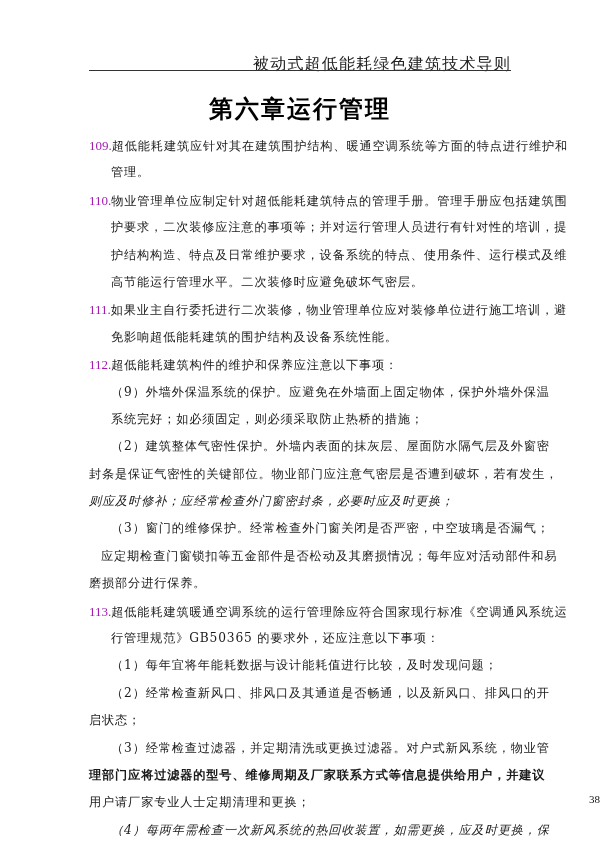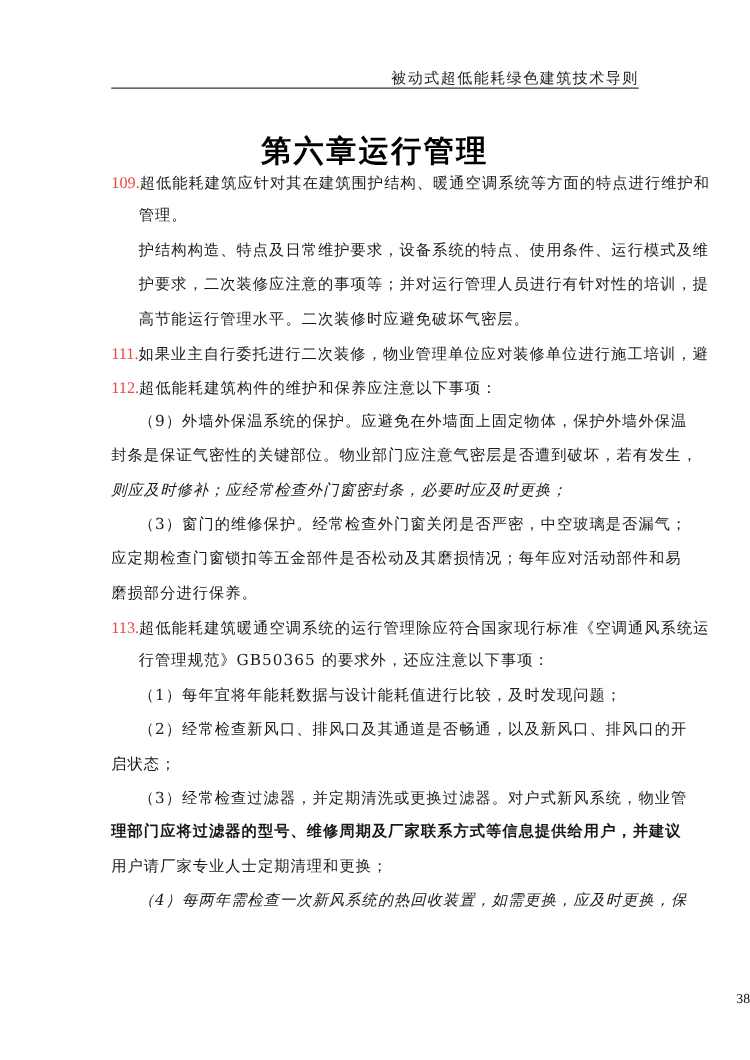--- a/index.html
+++ b/index.html
@@ -1,60 +1,64 @@
 <!DOCTYPE html>
 <html><head>
 <meta charset="utf-8">
 <style>
   html, body { margin: 0; padding: 0; background: #ffffff; }
   body { width: 600px; height: 848px; position: relative; overflow: hidden;
          font-family: "DejaVu Serif", "Liberation Serif", serif; color: #111; }
-  .header-text { position: absolute; right: 89px; top: 54px; font-size: 12px;
+  .header-text { position: absolute; right: 89px; top: 54px; font-size: 16px;
                  letter-spacing: 1.2px; color: #222; }
   .header-rule { position: absolute; left: 89px; right: 89px; top: 70px;
                  height: 0; border-top: 1px solid #333; }
   .chapter-title { position: absolute; left: 0; right: 0; top: 89px; text-align: center;
                    font-size: 24px; font-weight: bold; letter-spacing: 2px;
                    font-family: "DejaVu Sans", "Liberation Sans", sans-serif; color: #000; }
   .content { position: absolute; left: 89px; right: 89px; top: 132px; }
   .line { height: 27.4px; line-height: 27.4px; font-size: 12.2px; white-space: nowrap;
           letter-spacing: 0.85px; color: #1a1a1a; }
   .indent1 { padding-left: 22px; }
   .indent2 { padding-left: 22px; }
-  .num { font-family: "Liberation Serif", serif; font-size: 13px; letter-spacing: 0; color: #ef4444; }
+  .num { font-family: "Liberation Serif", serif; font-size: 13px; letter-spacing: 0; color: #a21caf; }
   .page-number { position: absolute; left: 0; right: 0; top: 793px; text-align: right;
                  font-size: 11px; font-family: "Liberation Serif", serif; color: #111; }
 </style>
 </head>
 <body>
 
 <div>
   <div class="header-text">被动式超低能耗绿色建筑技术导则</div>
   <div class="header-rule"></div>
 </div>
 
-<h1 class="chapter-title" style="margin:16px;">第六章运行管理</h1>
+<h1 class="chapter-title" style="margin:4px;">第六章运行管理</h1>
 
 <div class="content">
 
   <div class="line"><span class="num">109.</span><span>超低能耗建筑应针对其在建筑围护结构、暖通空调系统等方面的特点进行维护和</span></div>
   <div class="line indent1"><span>管理。</span></div>
 
+  <div class="line"><span class="num">110.</span><span>物业管理单位应制定针对超低能耗建筑特点的管理手册。管理手册应包括建筑围</span></div>
+  <div class="line indent1"><span>护要求，二次装修应注意的事项等；并对运行管理人员进行有针对性的培训，提</span></div>
   <div class="line indent1"><span>护结构构造、特点及日常维护要求，设备系统的特点、使用条件、运行模式及维</span></div>
-  <div class="line indent1"><span>护要求，二次装修应注意的事项等；并对运行管理人员进行有针对性的培训，提</span></div>
   <div class="line indent1"><span>高节能运行管理水平。二次装修时应避免破坏气密层。</span></div>
 
   <div class="line"><span class="num">111.</span><span>如果业主自行委托进行二次装修，物业管理单位应对装修单位进行施工培训，避</span></div>
+  <div class="line indent1"><span>免影响超低能耗建筑的围护结构及设备系统性能。</span></div>
 
   <div class="line"><span class="num">112.</span><span>超低能耗建筑构件的维护和保养应注意以下事项：</span></div>
   <div class="line" style="padding-left:22px;"><span>（9）外墙外保温系统的保护。应避免在外墙面上固定物体，保护外墙外保温</span></div>
+  <div class="line indent2"><span>系统完好；如必须固定，则必须采取防止热桥的措施；</span></div>
+  <div class="line" style="padding-left:22px;"><span>（2）建筑整体气密性保护。外墙内表面的抹灰层、屋面防水隔气层及外窗密</span></div>
   <div class="line" style="padding-left:0;"><span>封条是保证气密性的关键部位。物业部门应注意气密层是否遭到破坏，若有发生，</span></div>
   <div class="line" style="padding-left:0;font-style:italic;"><span>则应及时修补；应经常检查外门窗密封条，必要时应及时更换；</span></div>
   <div class="line" style="padding-left:22px;"><span>（3）窗门的维修保护。经常检查外门窗关闭是否严密，中空玻璃是否漏气；</span></div>
-  <div class="line" style="padding-left:0;"><span>应定期检查门窗锁扣等五金部件是否松动及其磨损情况；每年应对活动部件和易</span></div>
+  <div class="line" style="padding-left:0;margin-left:12px;"><span>应定期检查门窗锁扣等五金部件是否松动及其磨损情况；每年应对活动部件和易</span></div>
   <div class="line" style="padding-left:0;"><span>磨损部分进行保养。</span></div>
 
   <div class="line"><span class="num">113.</span><span>超低能耗建筑暖通空调系统的运行管理除应符合国家现行标准《空调通风系统运</span></div>
   <div class="line indent1"><span>行管理规范》GB50365 的要求外，还应注意以下事项：</span></div>
   <div class="line" style="padding-left:22px;"><span>（1）每年宜将年能耗数据与设计能耗值进行比较，及时发现问题；</span></div>
   <div class="line" style="padding-left:22px;text-align:center;"><span>（2）经常检查新风口、排风口及其通道是否畅通，以及新风口、排风口的开</span></div>
   <div class="line" style="padding-left:0;"><span>启状态；</span></div>
   <div class="line" style="padding-left:22px;"><span>（3）经常检查过滤器，并定期清洗或更换过滤器。对户式新风系统，物业管</span></div>
   <div class="line" style="padding-left:0;font-weight:bold;"><span>理部门应将过滤器的型号、维修周期及厂家联系方式等信息提供给用户，并建议</span></div>
   <div class="line" style="padding-left:0;"><span>用户请厂家专业人士定期清理和更换；</span></div>

